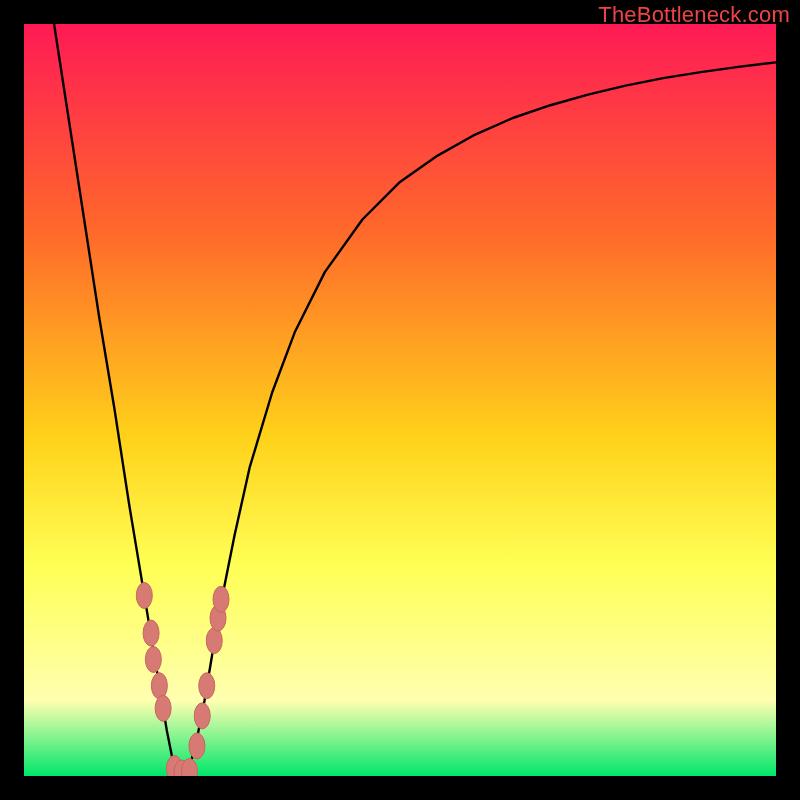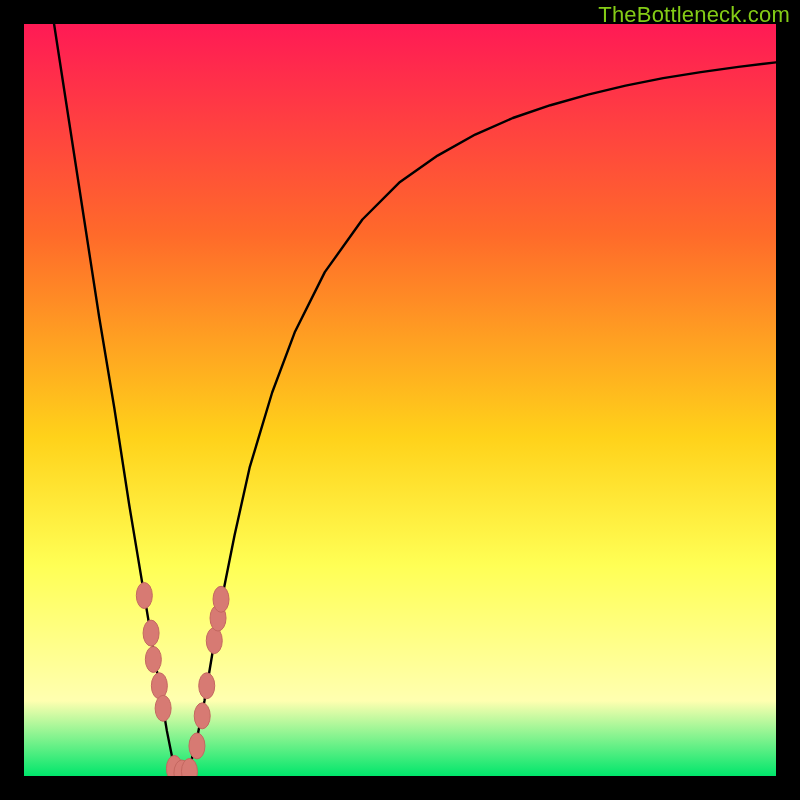--- a/index.html
+++ b/index.html
@@ -28,21 +28,21 @@
   .plot-area svg {
     display: block;
     width: 100%;
     height: 100%;
   }
   .watermark {
     position: absolute;
     top: 2px;
     right: 10px;
     font-size: 22px;
-    color: #84cc16;
+    color: #ef4444;
     font-weight: 500;
     letter-spacing: 0.2px;
   }
 </style>
 </head>
 <body>
 
 <div class="frame">
   <div class="plot-area">
     <svg viewBox="0 0 752 752" preserveAspectRatio="none">

